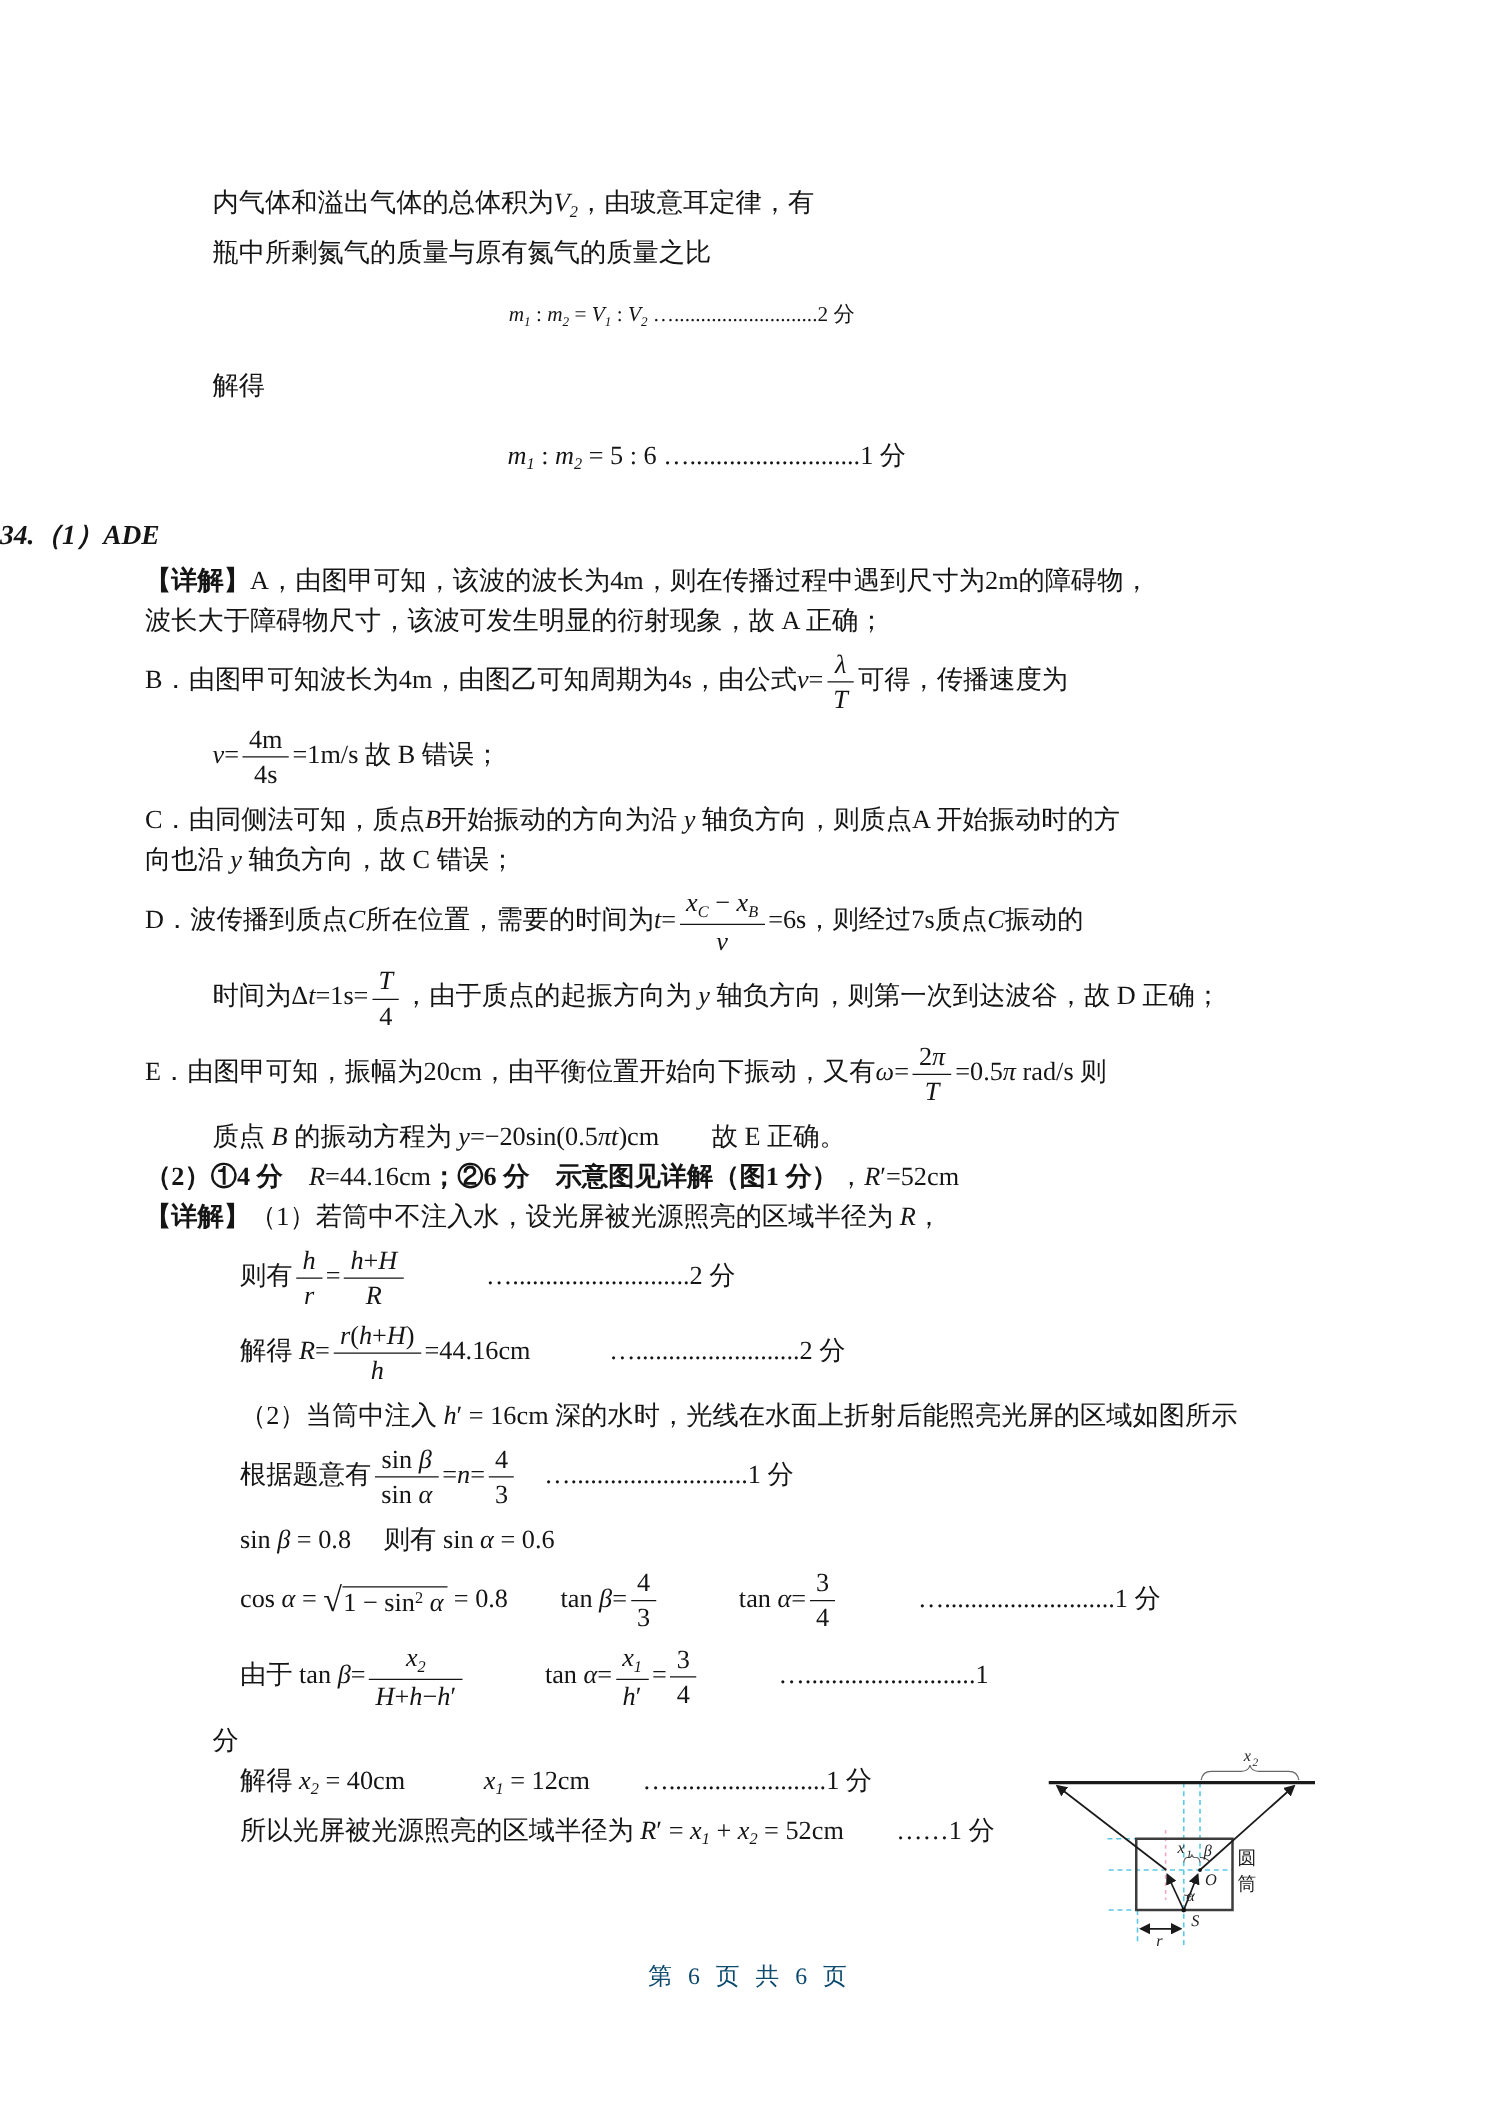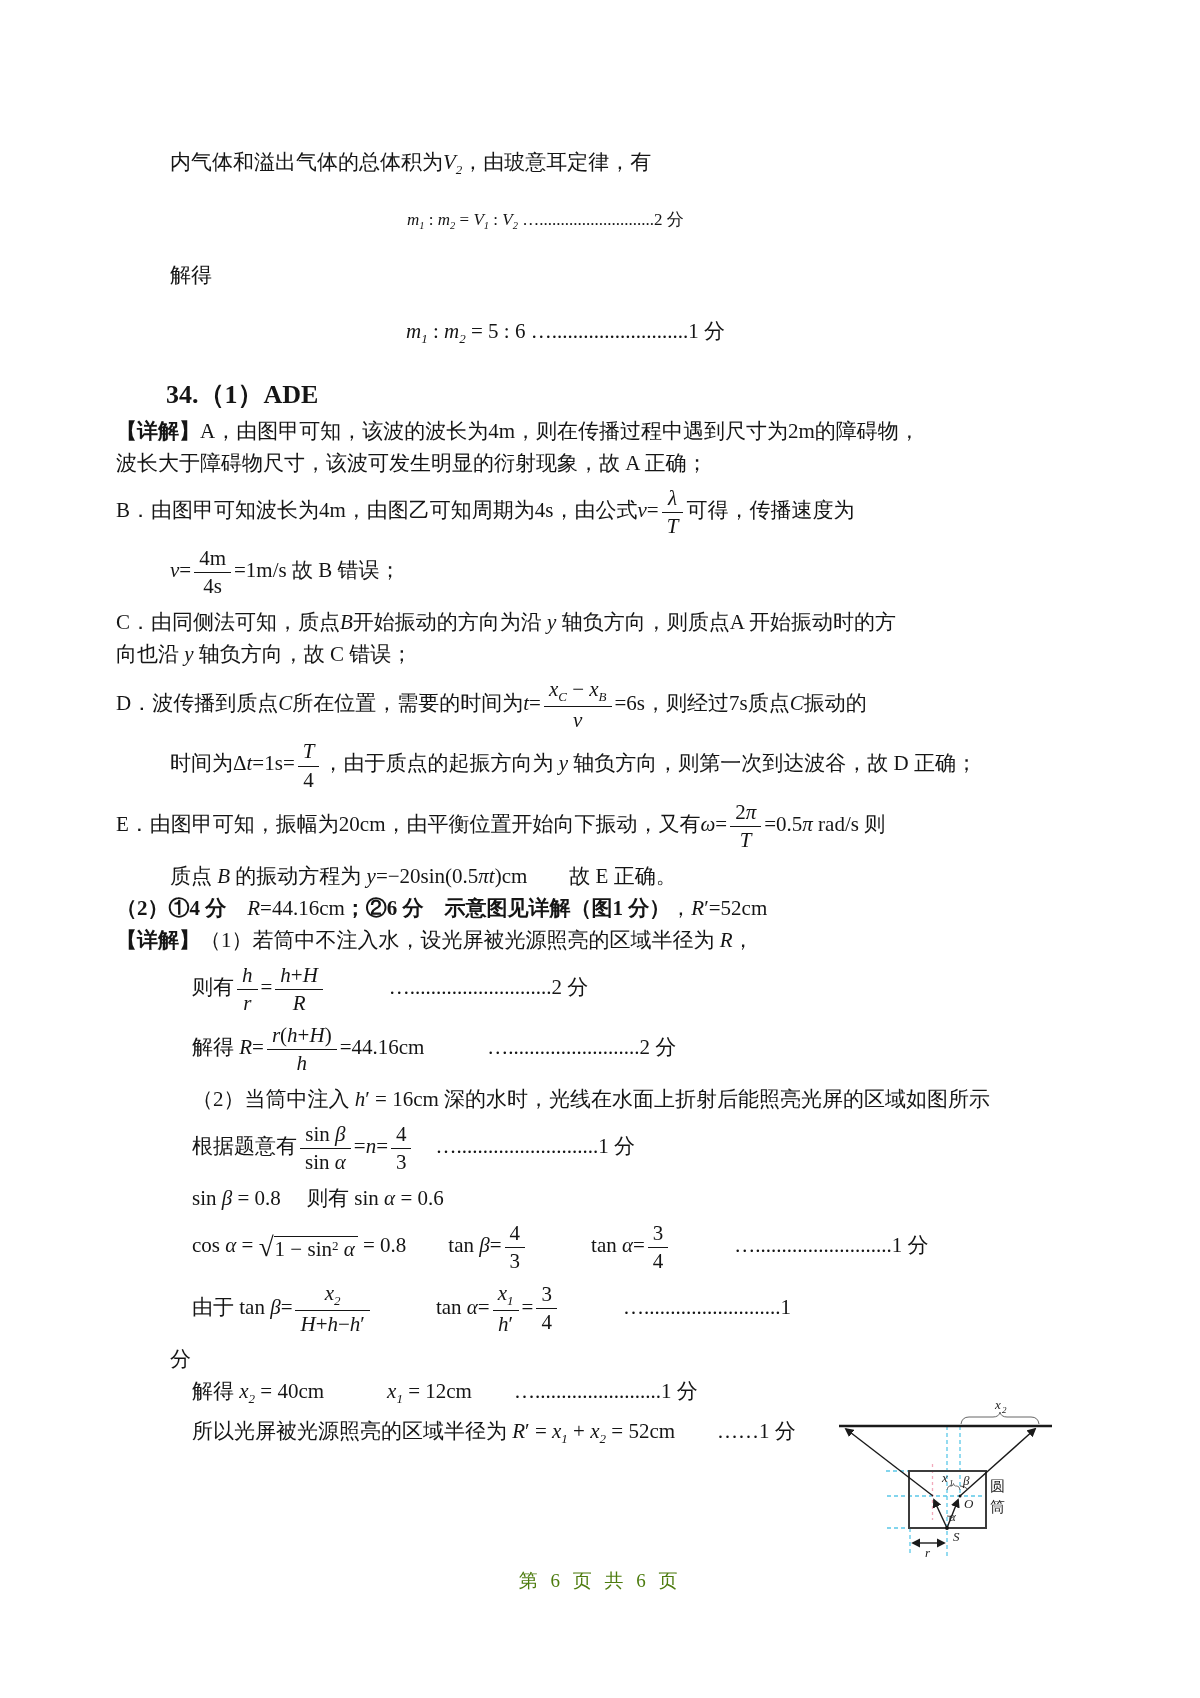--- a/index.html
+++ b/index.html
@@ -9,50 +9,51 @@
     overflow:hidden;
     border-radius:17px;
   }
   .content{position:absolute;top:146px;left:0;width:1200px;}
   .line{font-size:21px;line-height:32px;white-space:nowrap;}
   .body{margin-left:170px;}
   .body2{margin-left:192px;}
   .indent{margin-left:116px;}
   .eq{margin-left:406px;margin-top:24px;margin-bottom:24px;}
   .eq-sm{margin-left:407px;font-size:17px;margin-top:18px;margin-bottom:18px;}
-  .title{margin-left:166px;font-weight:700;font-size:26px;margin-top:12px;margin-bottom:4px;}
+  .title{font-weight:700;font-size:22px;margin-top:12px;margin-bottom:4px;font-style:italic;}
   .frac-line{margin-top:7px;margin-bottom:7px;}
   .rm{font-style:normal;}
   .it{font-style:italic;}
   .bf{font-weight:700;}
   .sub{font-size:0.62em;font-style:italic;vertical-align:-0.35em;}
   .sup{font-size:0.62em;font-style:normal;vertical-align:0.5em;}
   .frac{display:inline-block;vertical-align:middle;text-align:center;margin:0 3px;line-height:1.12;}
   .frac .num{display:block;border-bottom:1.4px solid #151515;padding:1px 5px 2px 5px;}
   .frac .den{display:block;padding:2px 5px 0 5px;}
   .sqrt{display:inline-block;white-space:nowrap;vertical-align:middle;}
   .sqrt .rad{font-size:1.3em;font-style:normal;}
   .sqrt .cnt{border-top:1.5px solid #151515;padding:0 3px 0 1px;}
   .footer{
     position:absolute;top:1568px;left:0;width:1200px;text-align:center;
-    font-size:19px;letter-spacing:4px;color:#4d7c0f;
+    font-size:19px;letter-spacing:4px;color:#0c4a6e;
   }
   .diagram{position:absolute;left:815px;top:1378px;width:260px;height:200px;}
   .diagram text{font-family:"Liberation Serif","DejaVu Serif",serif;fill:#222;}
   .diagram .lab{font-style:italic;font-size:13px;}
   .lab-s{font-style:italic;font-size:9px;}
   .cjk{font-size:15px;}
 </style>
 </head>
 <body>
 
 <div class="page">
 
   <div class="content">
       <div class="line body"><span class="rm">内气体和溢出气体的总体积为</span><span class="it">V</span><span class="sub">2</span><span class="rm">，由玻意耳定律，有</span></div>
+      <div class="line body"><span class="rm">瓶中所剩氮气的质量与原有氮气的质量之比</span></div>
       <div class="line eq-sm"><span class="it">m</span><span class="sub">1</span><span class="rm"> : </span><span class="it">m</span><span class="sub">2</span><span class="rm"> = </span><span class="it">V</span><span class="sub">1</span><span class="rm"> : </span><span class="it">V</span><span class="sub">2</span><span class="rm"> …...........................2 分</span></div>
       <div class="line body"><span class="rm">解得</span></div>
       <div class="line eq"><span class="it">m</span><span class="sub">1</span><span class="rm"> : </span><span class="it">m</span><span class="sub">2</span><span class="rm"> = 5 : 6 …..........................1 分</span></div>
       <div class="line title"><span class="bf">34.（1）ADE</span></div>
       <div class="line indent"><span class="bf">【详解】</span><span class="rm">A，由图甲可知，该波的波长为4m，则在传播过程中遇到尺寸为2m的障碍物，</span></div>
       <div class="line indent"><span class="rm">波长大于障碍物尺寸，该波可发生明显的衍射现象，故 A 正确；</span></div>
       <div class="line indent frac-line"><span class="rm">B．由图甲可知波长为4m，由图乙可知周期为4s，由公式</span><span class="it">v</span><span class="rm">=</span><span class="frac"><span class="num"><span class="it">λ</span></span><span class="den"><span class="it">T</span></span></span><span class="rm">可得，传播速度为</span></div>
       <div class="line body frac-line"><span class="it">v</span><span class="rm">=</span><span class="frac"><span class="num"><span class="rm">4m</span></span><span class="den"><span class="rm">4s</span></span></span><span class="rm">=1m/s 故 B 错误；</span></div>
       <div class="line indent"><span class="rm">C．由同侧法可知，质点</span><span class="it">B</span><span class="rm">开始振动的方向为沿 </span><span class="it">y</span><span class="rm"> 轴负方向，则质点A 开始振动时的方</span></div>
       <div class="line indent"><span class="rm">向也沿 </span><span class="it">y</span><span class="rm"> 轴负方向，故 C 错误；</span></div>

